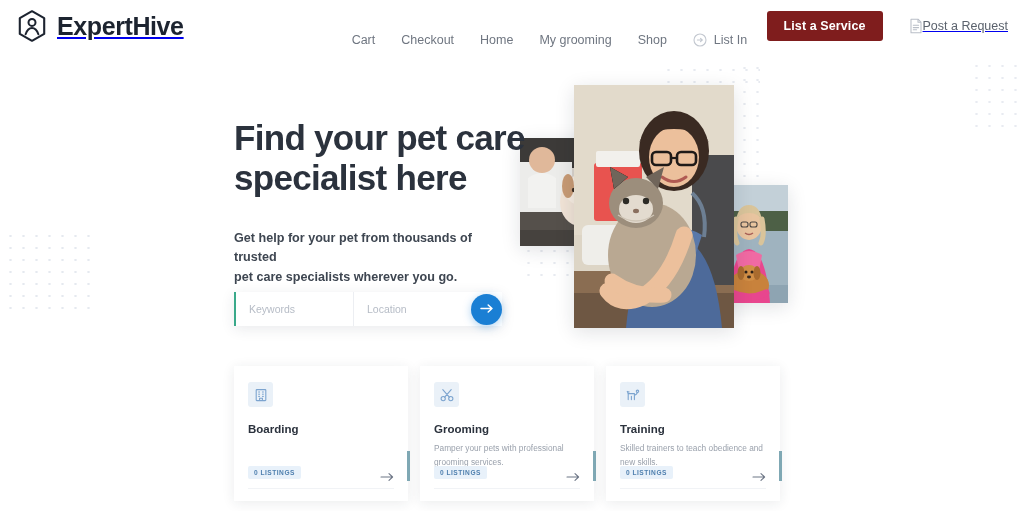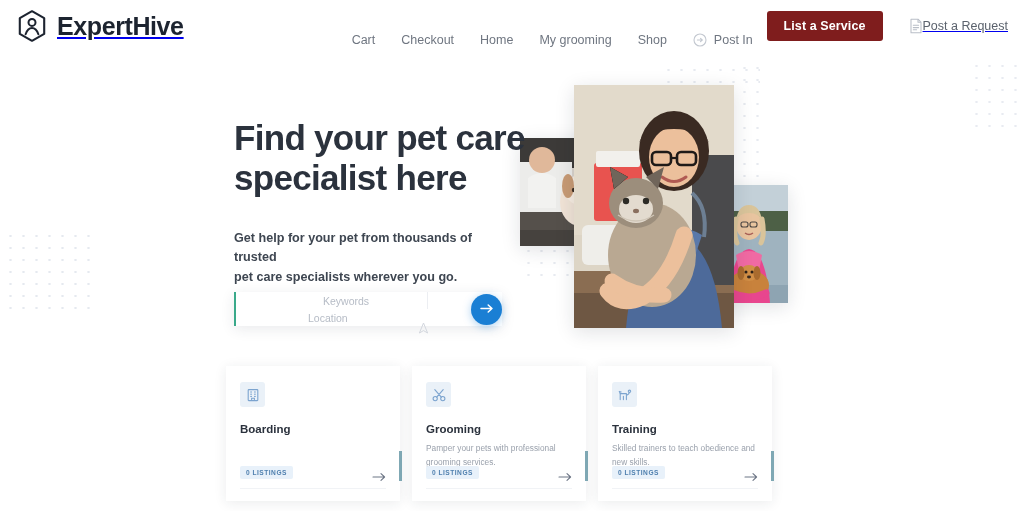--- a/index.html
+++ b/index.html
@@ -77,21 +77,20 @@
 
   
   .searchbar {
     position:absolute; left:234px; top:292px;
     width: 268px; height: 34px;
     background:#fff;
     box-shadow: 0 3px 14px rgba(35,45,70,.10);
     display:flex; align-items:center;
     border-left: 2px solid #3aa98a;
     z-index: 14;
-    flex-direction: column;
   }
   .sfield { height:34px; display:flex; align-items:center; position:relative; }
   .sfield-kw { width: 118px; padding-left: 13px; border-right:1px solid #eceef2; }
   .sfield-loc { width: 148px; padding-left: 13px; }
   .sfield input {
     border:none; outline:none; background:transparent;
     font-size: 10.5px; color:#4a5160; width: 100%;
     font-family: "Liberation Sans", sans-serif;
   }
   .sfield input::placeholder { color:#b6bcc6; }
@@ -109,21 +108,21 @@
   .photos { position:absolute; left:0; top:0; width:1024px; height:345px; z-index: 8; }
   .photo { position:absolute; overflow:hidden; background:#ddd;
            box-shadow: 0 4px 18px rgba(20,30,50,.13); }
   .photo-left   { left: 520px; top: 138px;  width: 96px;  height: 108px; z-index: 1; }
   .photo-center { left: 574px; top: 85px;   width: 160px; height: 243px; z-index: 3; }
   .photo-right  { left: 710px; top: 185px;  width: 78px;  height: 118px; z-index: 2; }
   .photo svg { display:block; width:100%; height:100%; }
 
   
   .cards {
-    position:absolute; left: 226px; top: 366px;
+    position:absolute; left: 234px; top: 366px;
     display:flex; gap: 12px; z-index: 10;
   }
   .card {
     position:relative;
     width: 174px; height: 135px;
     background:#fff;
     box-shadow: 0 2px 12px rgba(30,40,60,.09);
     padding: 16px 14px 0 14px;
     cursor:pointer;
   }
@@ -189,21 +188,21 @@
       <a class="nav-link" href="#">Home</a>
       <a class="nav-link" href="#">My grooming</a>
       <a class="nav-link" href="#">Shop</a>
       <a class="nav-link nav-signin" href="#">
         <span>
           <svg class="signin-icon" viewBox="0 0 14 14" fill="none">
             <circle cx="7" cy="7" r="6" stroke="#c3c8d0" stroke-width="1.1"></circle>
             <path d="M4.4 7 H9.2 M7.5 5.3 L9.3 7 L7.5 8.7" stroke="#c3c8d0" stroke-width="1.1" stroke-linecap="round" stroke-linejoin="round"></path>
           </svg>
         </span>
-        <span>Post In</span>
+        <span>List In</span>
       </a>
     </nav>
 
     <div class="header-right">
       <button class="btn-primary">List a Service</button>
       <a class="post-request" href="#">
         <span>
           <svg class="doc-icon" viewBox="0 0 14 16" fill="none">
             <path d="M2 1.2 H9 L12 4.2 V14.8 H2 Z" stroke="#b9bec7" stroke-width="1.05" stroke-linejoin="round"></path>
             <path d="M9 1.2 V4.3 H12" stroke="#b9bec7" stroke-width="1.05" stroke-linejoin="round"></path>

